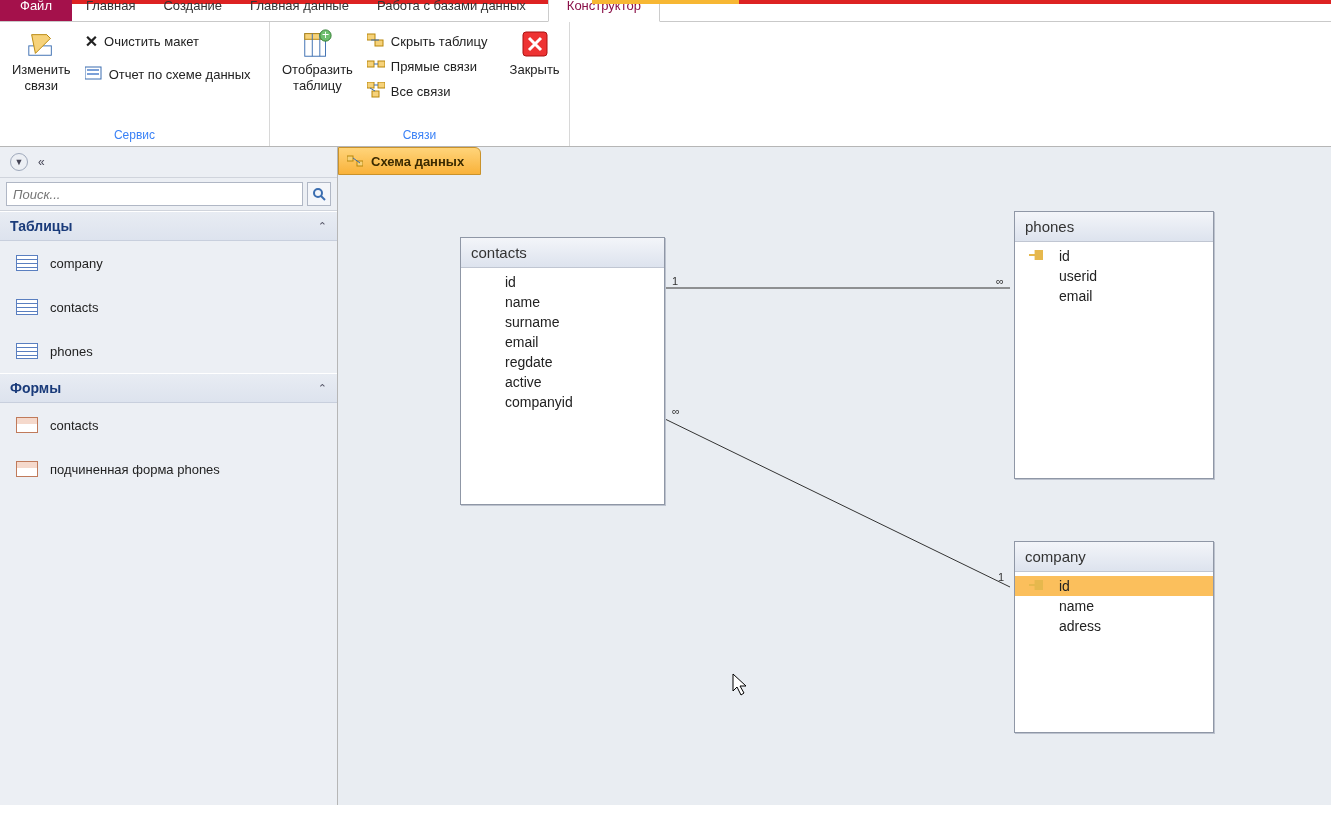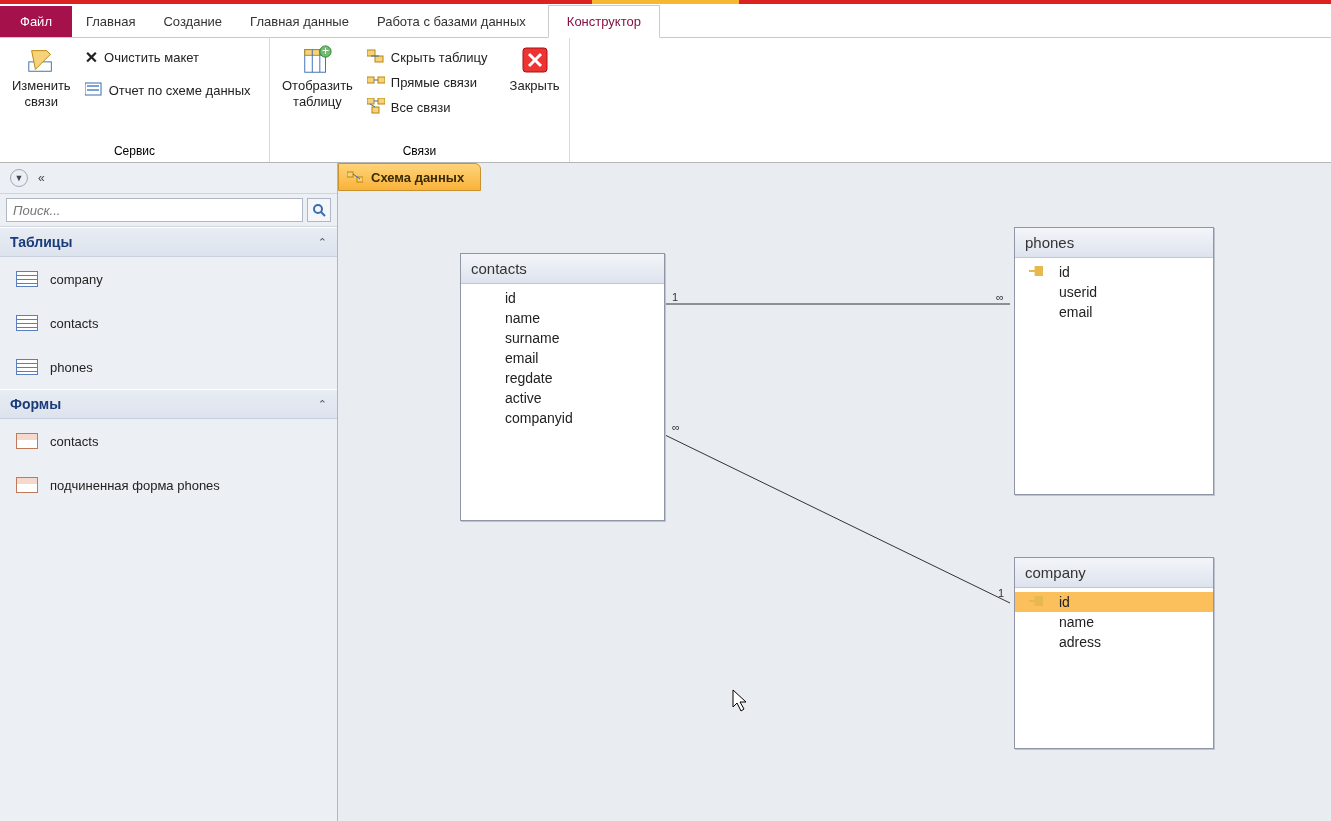--- a/index.html
+++ b/index.html
@@ -1,26 +1,26 @@
 <!DOCTYPE html>
 <html><head>
 <meta charset="utf-8">
 <style>
 *{box-sizing:border-box;margin:0;padding:0;font-family:Tahoma,"Segoe UI",Arial,sans-serif;font-size:13px;color:#222}
 body{background:#fff;width:1331px;height:821px;overflow:hidden;position:relative}
 .topstrip{height:4px;background:#d22}
-.tabs{display:flex;height:34px;background:#fff;border-bottom:1px solid #c9c9c9;align-items:flex-end}
+.tabs{display:flex;height:18px;background:#fff;border-bottom:1px solid #c9c9c9;align-items:flex-end}
 .tab{padding:8px 14px 8px;color:#333;cursor:pointer}
 .tab.file{background:#a4114b;color:#fff;border-radius:0;padding:8px 20px}
 .tab.konstruktor{color:#8a1048;background:#fff;border:1px solid #ccc;border-bottom:1px solid #fff;margin-bottom:-1px;margin-left:8px;padding:8px 18px}
 .ctxtab{background:#f7b733;height:4px;position:absolute;left:592px;top:0;width:147px}
 .ribbon{display:flex;height:125px;background:#fff;border-bottom:1px solid #b6b6b6}
 .rgroup{display:flex;flex-direction:column;justify-content:space-between;padding:4px 6px 2px;border-right:1px solid #d8d8d8}
 .rgroup .body{display:flex;align-items:flex-start;gap:4px;flex:1}
-.rgroup .label{text-align:center;color:#000000;font-size:12px;padding:3px 0 2px}
+.rgroup .label{text-align:center;color:#3b82f6;font-size:12px;padding:3px 0 2px}
 .bigbtn{display:flex;flex-direction:column;align-items:center;justify-content:flex-start;padding:2px 6px;gap:2px;cursor:pointer;text-align:center;line-height:1.2}
 .bigbtn .ico{width:32px;height:32px;display:flex;align-items:center;justify-content:center}
 .smbtn{display:flex;align-items:center;gap:6px;padding:2px 4px;cursor:pointer;white-space:nowrap}
 .smcol{display:flex;flex-direction:column;gap:2px;padding-top:4px}
 .content{display:flex;height:calc(821px - 4px - 34px - 125px)}
 .nav{width:338px;background:#eceff4;border-right:1px solid #b6b6b6;display:flex;flex-direction:column}
 .navhdr{display:flex;align-items:center;padding:6px 10px;gap:6px;background:#eceff4;border-bottom:1px solid #d0d4dc}
 .navhdr .title{flex:1;font-size:15px;color:#1a3b7a}
 .navhdr .dd{width:18px;height:18px;border:1px solid #9fa9bb;border-radius:50%;display:flex;align-items:center;justify-content:center;font-size:9px;color:#445}
 .navhdr .coll{font-size:12px;color:#445;padding:0 4px;cursor:pointer}

